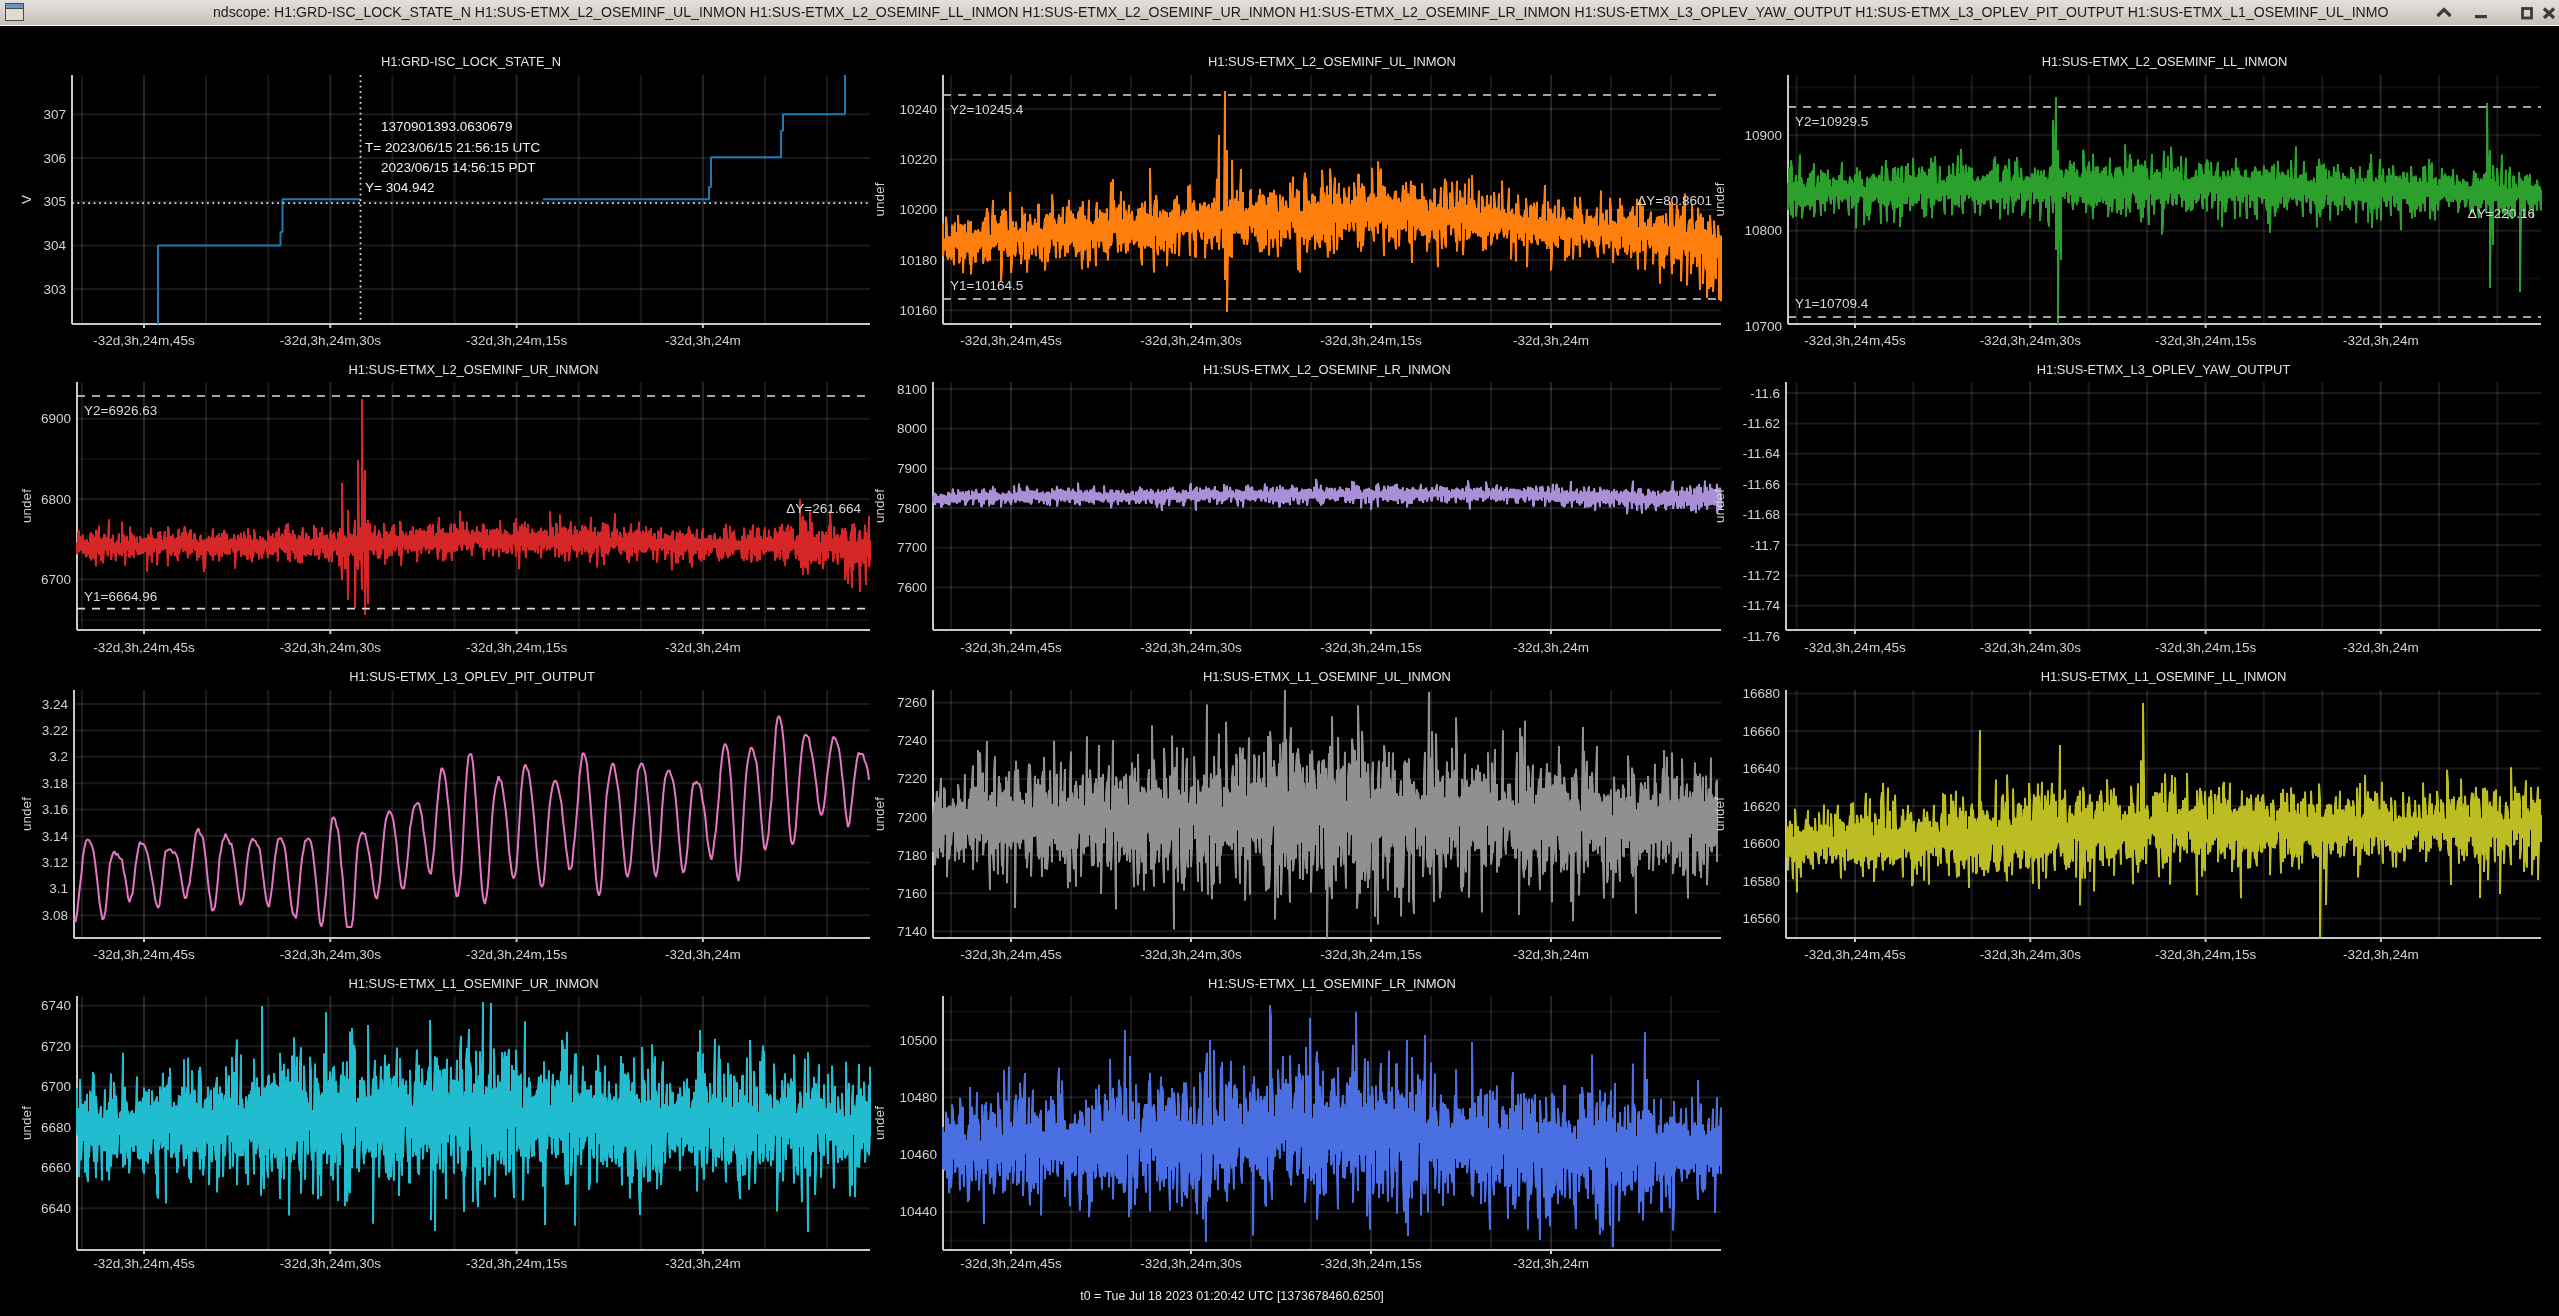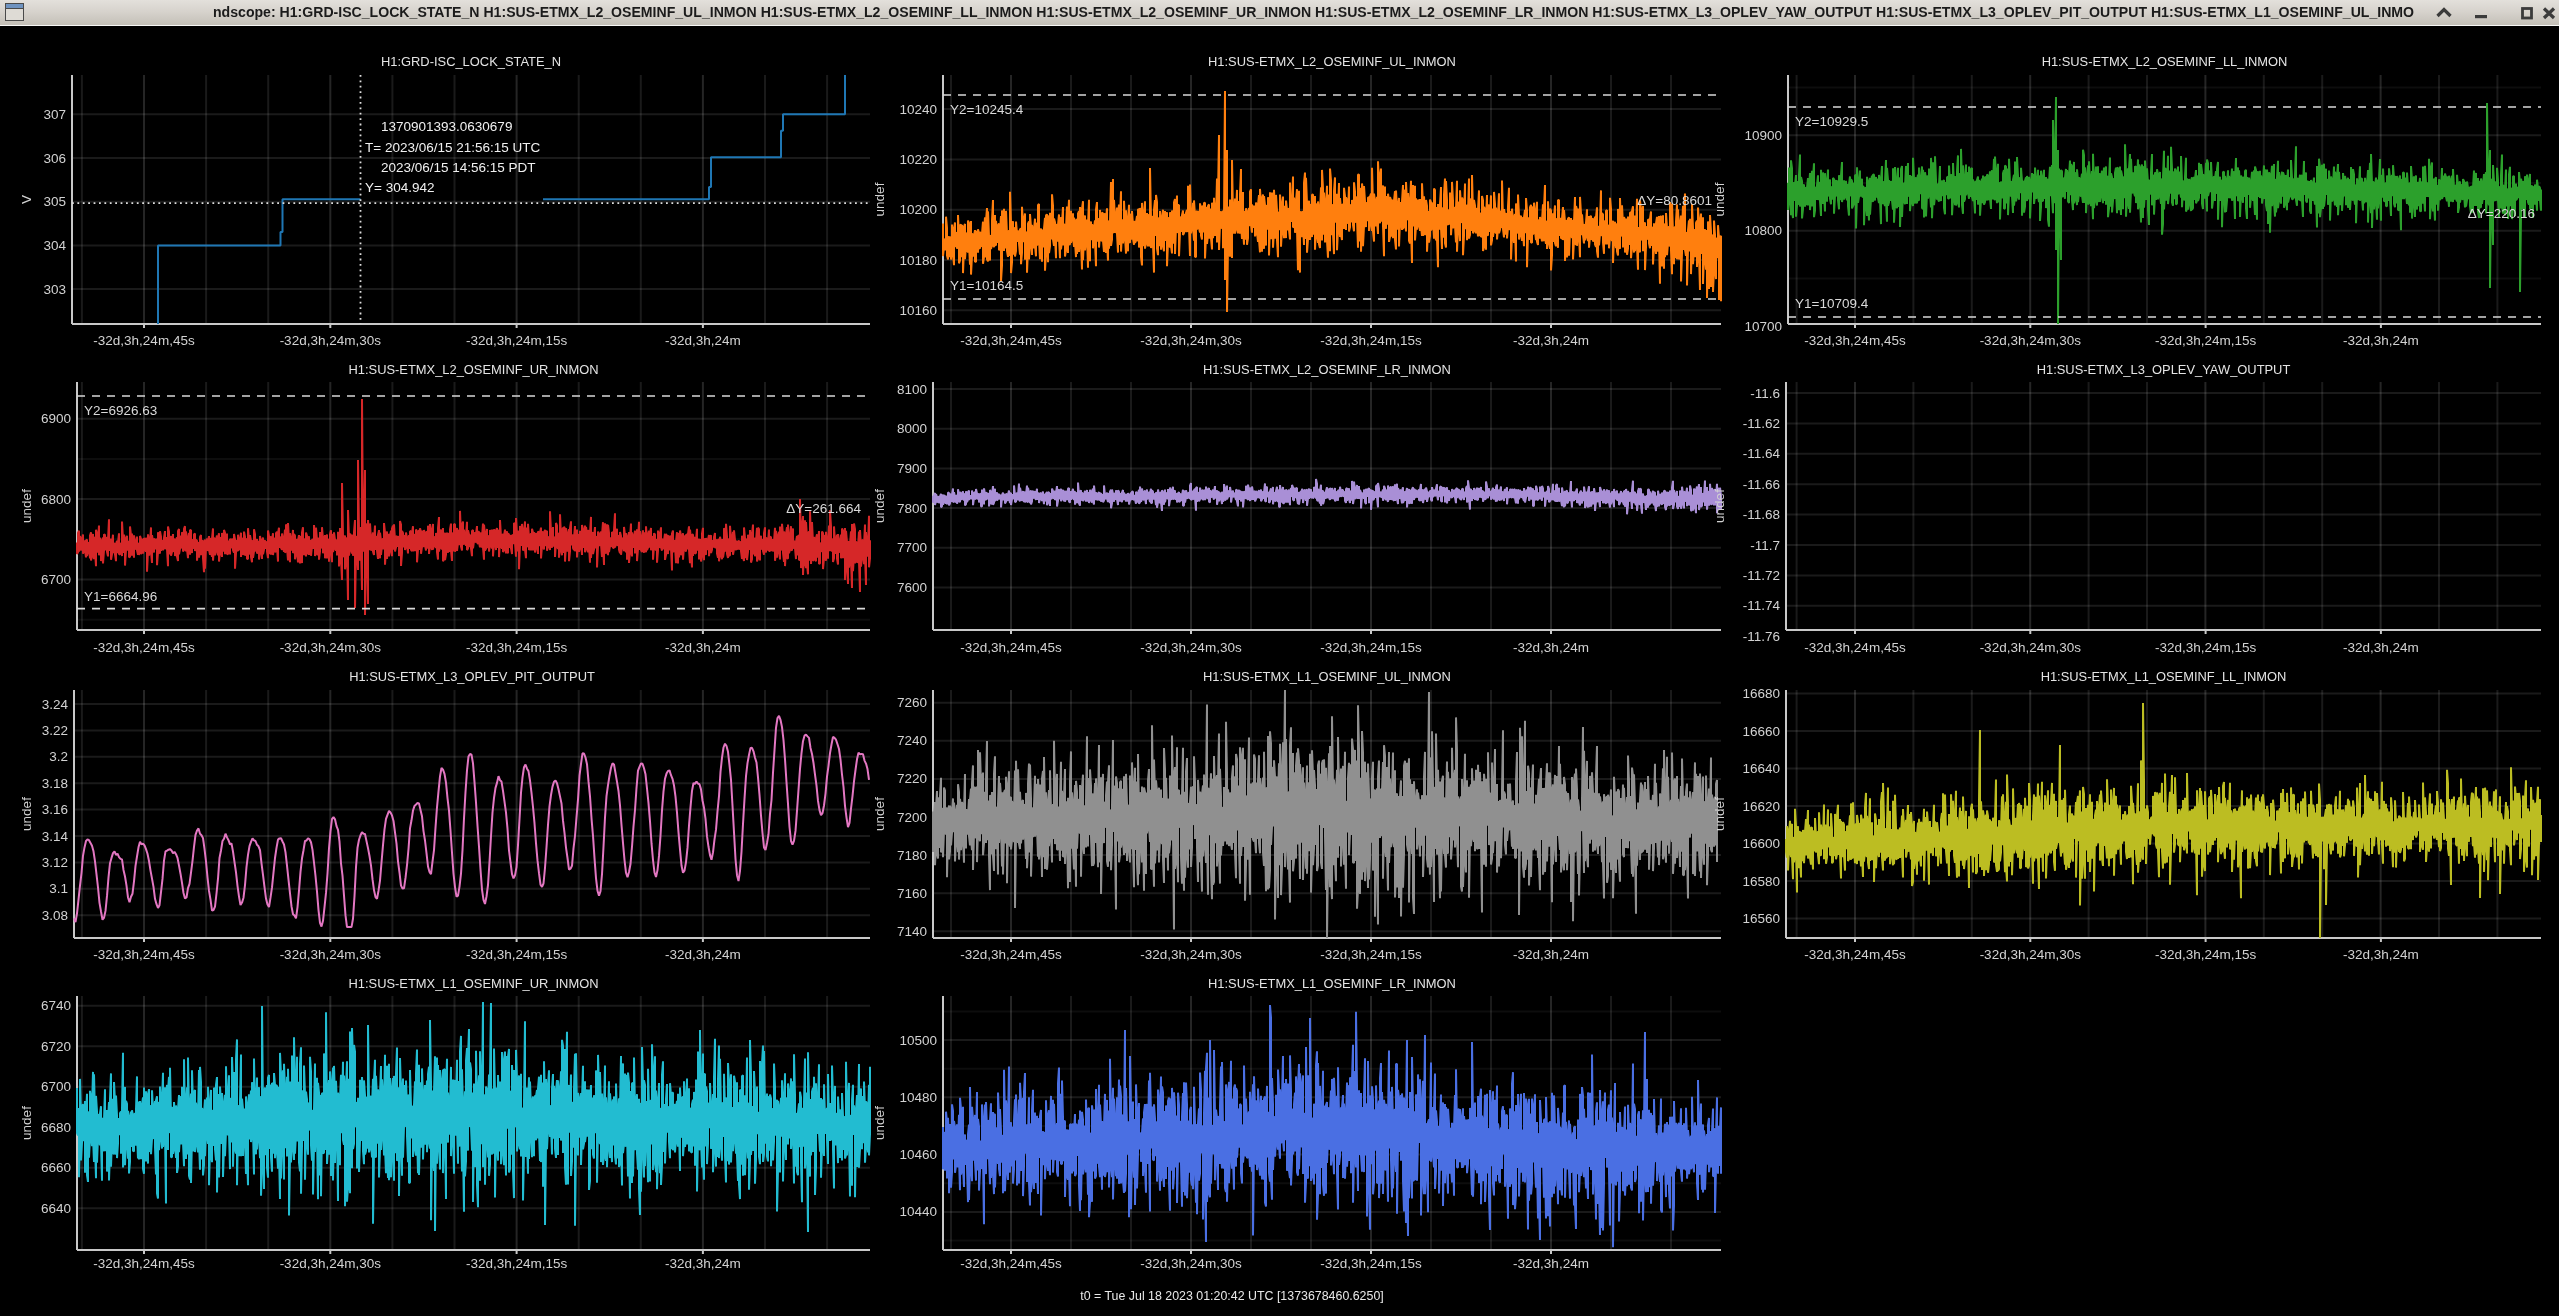--- a/index.html
+++ b/index.html
@@ -4,21 +4,21 @@
 html,body { width:2559px; height:1316px; background:#000; overflow:hidden;
   font-family:"Liberation Sans", sans-serif; }
 #tbar { position:absolute; left:0; top:0; width:2559px; height:26px;
   background:linear-gradient(#e3e0db 0%, #d7d3cd 45%, #c4c0b8 100%);
   border-bottom:1px solid #f8f8f6; }
 #ticon { position:absolute; left:5px; top:3px; width:19px; height:18px;
   background:#dedbd5; border:1.5px solid #4a4a4a; }
 #ticon::before { content:""; position:absolute; left:0; top:0; width:100%; height:4px;
   background:#6f93c0; border-bottom:1px solid #4a4a4a; }
 #ttext { position:absolute; left:213px; top:4px; width:2216px; height:20px;
-  font-size:14.1px; font-weight:bold; color:#1b1b1b; white-space:nowrap; overflow:hidden;
+  font-size:14.1px; font-weight:normal; color:#1b1b1b; white-space:nowrap; overflow:hidden;
   letter-spacing:0px; }
 .tbtn { position:absolute; top:0; color:#3b3b3b; }
 svg { position:absolute; left:0; top:26px; }
 </style></head>
 <body>
 <div id="tbar">
  <div id="ticon"></div>
  <div id="ttext">ndscope: H1:GRD-ISC_LOCK_STATE_N H1:SUS-ETMX_L2_OSEMINF_UL_INMON H1:SUS-ETMX_L2_OSEMINF_LL_INMON H1:SUS-ETMX_L2_OSEMINF_UR_INMON H1:SUS-ETMX_L2_OSEMINF_LR_INMON H1:SUS-ETMX_L3_OPLEV_YAW_OUTPUT H1:SUS-ETMX_L3_OPLEV_PIT_OUTPUT H1:SUS-ETMX_L1_OSEMINF_UL_INMO</div>
  <svg class="tbtn" style="left:2432px" width="127" height="26">
    <path d="M5.5 16 L12 9.5 L18.5 16" stroke="#3b3b3b" stroke-width="3.2" fill="none"></path>

